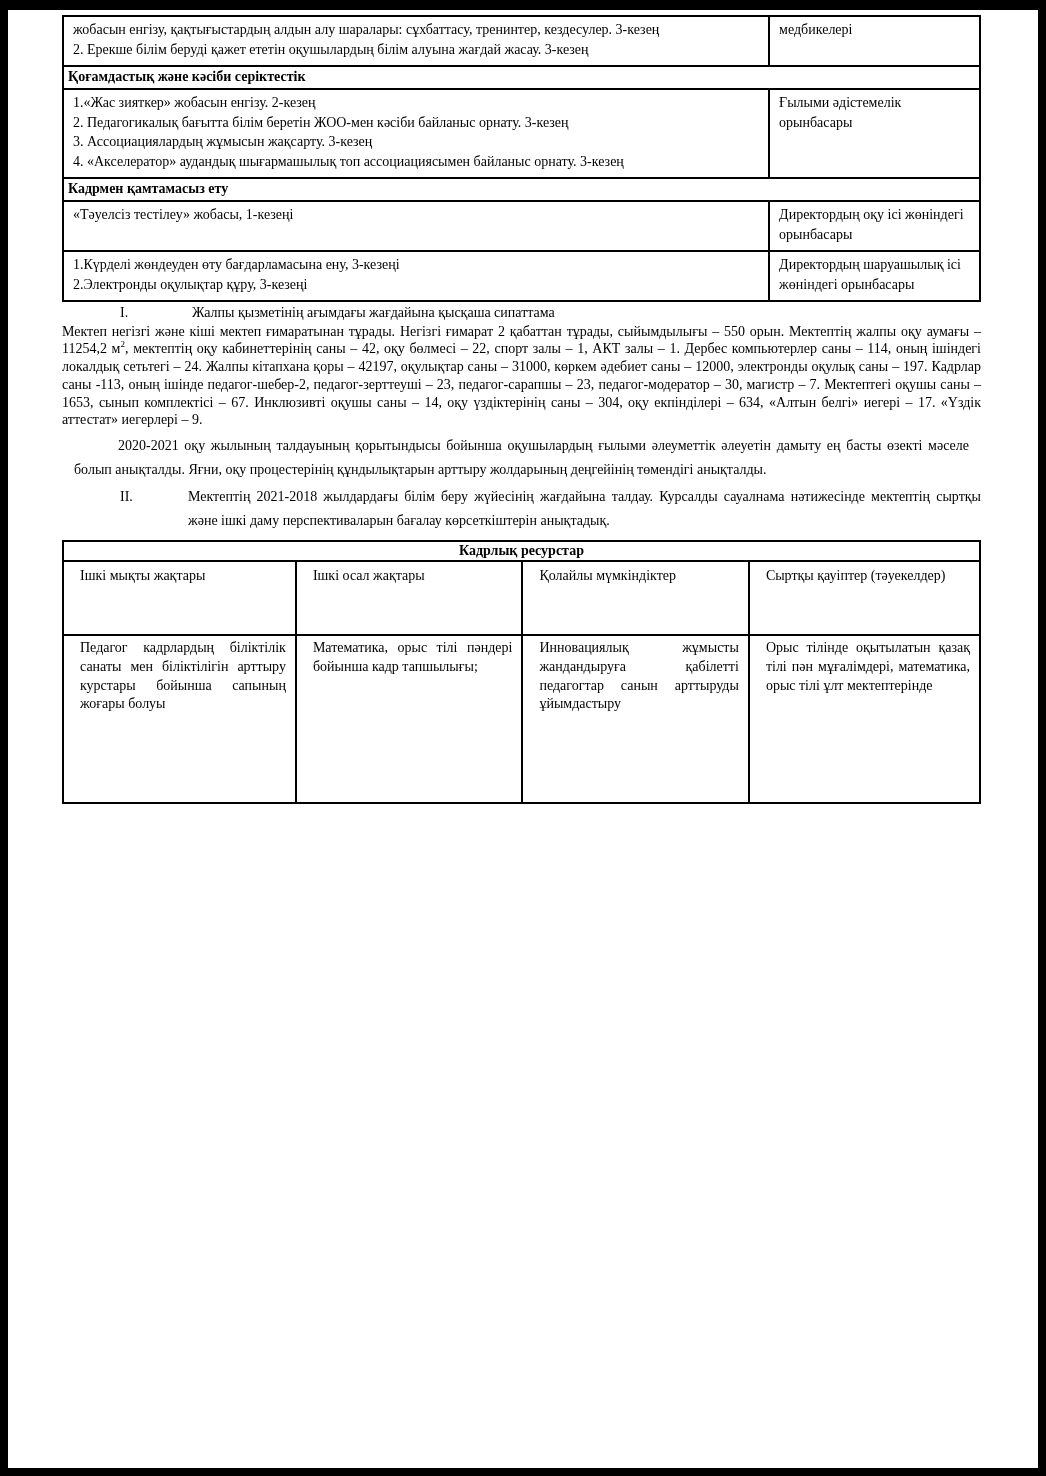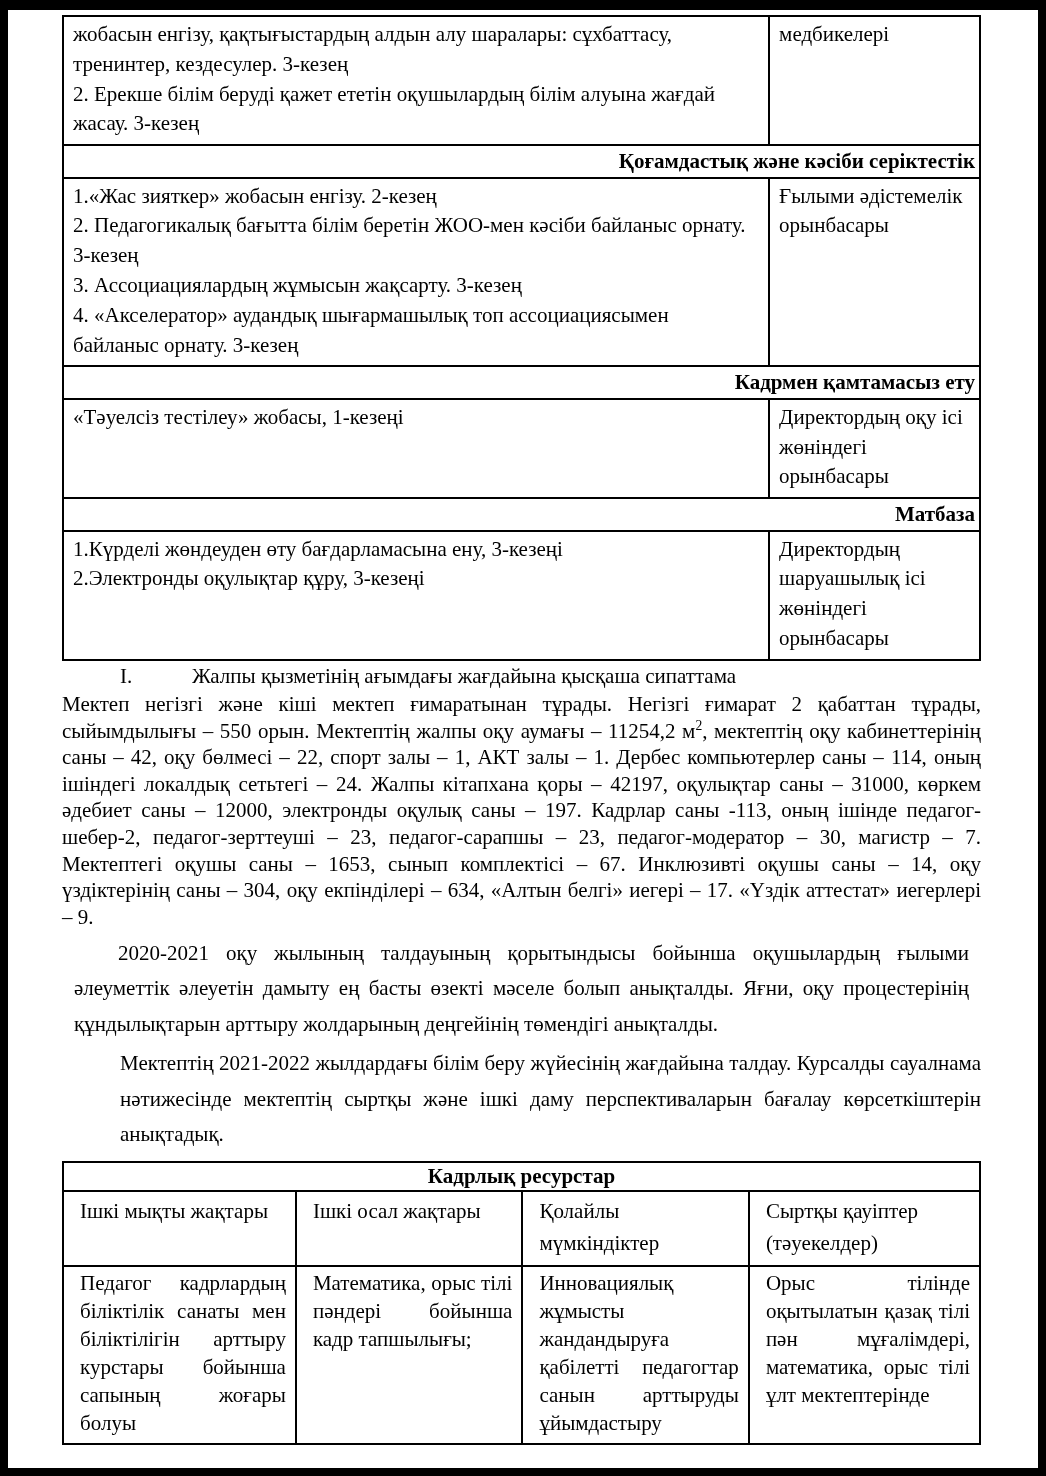--- a/index.html
+++ b/index.html
@@ -6,30 +6,30 @@
   html, body { background: #777; }
   body { width: 1046px; }
   .page {
     width: 1046px; height: 1476px;
     background: #ffffff;
     border: 8px solid #000;
     border-top-width: 10px;
     padding: 5px 57px 0 54px;
     overflow: hidden;
     font-family: "Liberation Serif", "DejaVu Serif", serif;
-    font-size: 21px;
+    font-size: 14px;
     color: #000;
   }
 
   table { border-collapse: collapse; width: 100%; }
   td { border: 2px solid #000; vertical-align: top; }
 
   .plan td { padding: 3px 9px 5px 9px; line-height: 1.42; }
   .plan .col-right { width: 23%; }
-  .sec-header td { text-align: right; font-weight: bold; padding: 1px 4px; line-height: 1.35; }
+  .sec-header td { text-align: left; font-weight: bold; padding: 1px 4px; line-height: 1.35; }
   .cell-para { margin: 0; }
 
   .mon-heading { font-weight: bold; margin: 13px 0 3px 14px; }
 
   .roman-item { display: flex; padding-left: 58px; margin: 3px 0 2px; }
   .roman-num { flex: 0 0 72px; }
   .roman-text { flex: 1; }
 
   .para1 { text-align: justify; line-height: 1.27; margin: 1px 0 0; }
   .para2 { text-align: justify; line-height: 1.7; text-indent: 44px; margin: 5px 12px 0; }
@@ -80,23 +80,20 @@
       <td colspan="2">Кадрмен қамтамасыз ету</td>
     </tr>
     <tr>
       <td>
         <p class="cell-para">«Тәуелсіз тестілеу» жобасы, 1-кезеңі</p>
       </td>
       <td class="col-right">
         <p class="cell-para">Директордың оқу ісі жөніндегі орынбасары</p>
       </td>
     </tr>
-    <tr class="sec-header">
-      <td colspan="2">Матбаза</td>
-    </tr>
     <tr>
       <td>
         <p class="cell-para">1.Күрделі жөндеуден өту бағдарламасына ену, 3-кезеңі</p>
         <p class="cell-para">2.Электронды оқулықтар құру, 3-кезеңі</p>
       </td>
       <td class="col-right">
         <p class="cell-para">Директордың шаруашылық ісі жөніндегі орынбасары</p>
       </td>
     </tr>
   </tbody>
@@ -106,21 +103,22 @@
   <div class="roman-item">
     <span class="roman-num">I.</span>
     <span class="roman-text">Жалпы қызметінің ағымдағы жағдайына қысқаша сипаттама</span>
   </div>
 
   <p class="para1"><span>Мектеп негізгі және кіші мектеп ғимаратынан тұрады. Негізгі ғимарат 2 қабаттан тұрады, сыйымдылығы – 550 орын. Мектептің жалпы оқу аумағы – 11254,2 м</span><sup>2</sup><span>, мектептің оқу кабинеттерінің саны – 42, оқу бөлмесі – 22, спорт залы – 1, АКТ залы – 1. Дербес компьютерлер саны – 114, оның ішіндегі локалдық сетьтегі – 24. Жалпы кітапхана қоры – 42197, оқулықтар саны – 31000, көркем әдебиет саны – 12000, электронды оқулық саны – 197. Кадрлар саны -113, оның ішінде педагог-шебер-2, педагог-зерттеуші – 23, педагог-сарапшы – 23, педагог-модератор – 30, магистр – 7. Мектептегі оқушы саны – 1653, сынып комплектісі – 67. Инклюзивті оқушы саны – 14, оқу үздіктерінің саны – 304, оқу екпінділері – 634, «Алтын белгі» иегері – 17. «Үздік аттестат» иегерлері – 9.</span></p>
 
   <p class="para2">2020-2021 оқу жылының талдауының қорытындысы бойынша оқушылардың ғылыми әлеуметтік әлеуетін дамыту ең басты өзекті мәселе болып анықталды. Яғни, оқу процестерінің құндылықтарын арттыру жолдарының деңгейінің төмендігі анықталды.</p>
 
   <div class="item2">
-    <span class="roman-text">Мектептің 2021-2022 жылдардағы білім беру жүйесінің жағдайына талдау. Курсалды сауалнама нәтижесінде мектептің сыртқы және ішкі даму перспективаларын бағалау көрсеткіштерін анықтадық.</span>
+    <span class="roman-num">II.</span>
+    <span class="roman-text">Мектептің 2021-2018 жылдардағы білім беру жүйесінің жағдайына талдау. Курсалды сауалнама нәтижесінде мектептің сыртқы және ішкі даму перспективаларын бағалау көрсеткіштерін анықтадық.</span>
   </div>
 
   <table class="swot">
     <colgroup>
       <col style="width:25.4%">
         <col style="width:24.7%">
         <col style="width:24.7%">
         <col style="width:25.2%">
     </colgroup>
     <tbody>

